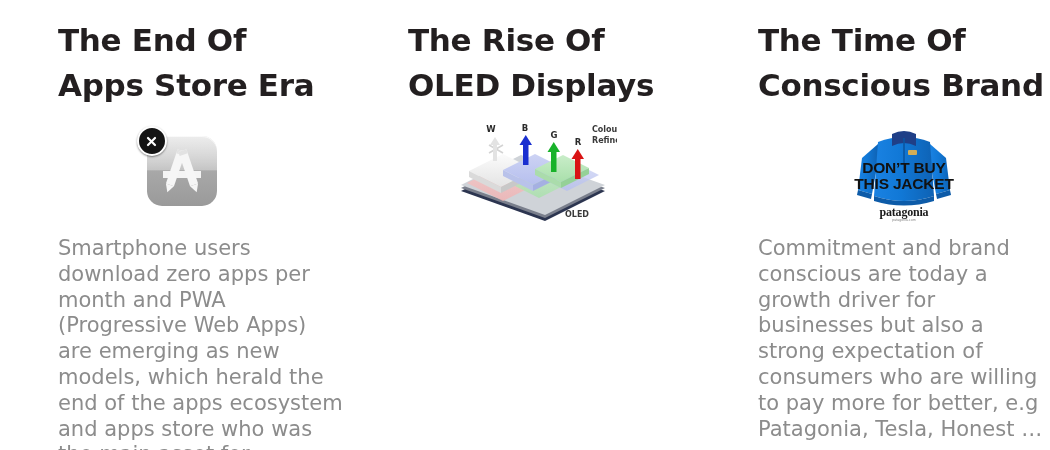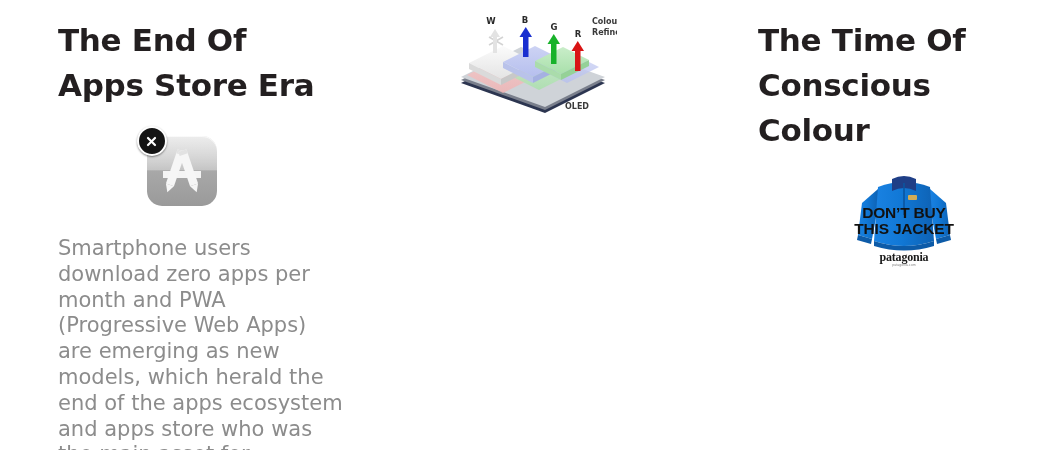--- a/index.html
+++ b/index.html
@@ -193,20 +193,22 @@
               <line x1="10" y1="3" x2="3" y2="10" stroke="#ffffff" stroke-width="2.2" stroke-linecap="round"></line>
             </svg>
           </div>
         </div>
       </div>
 
       <p class="card-body">Smartphone users download zero apps per month and PWA (Progressive Web Apps) are emerging as new models, which herald the end of the apps ecosystem and apps store who was the main asset for developing a mobile OS.</p>
     </div>
 
     <div class="column col-2">
+      <h2 class="card-title">The Rise Of
+OLED Displays</h2>
 
       <div class="media">
         <div class="oled-wrap">
           <svg width="170" height="105" viewBox="0 0 170 105">
             <defs>
               <linearGradient id="gR" x1="0" y1="0" x2="0" y2="1">
                 <stop offset="0%" stop-color="#f6c9c9"></stop>
                   <stop offset="100%" stop-color="#efb4b4"></stop>
               </linearGradient>
               <linearGradient id="gG" x1="0" y1="0" x2="0" y2="1">
@@ -281,21 +283,21 @@
             <text class="oled-lbl-sm" x="145" y="24">Refiner</text>
             <text class="oled-lbl-sm" x="118" y="98">OLED</text>
           </svg>
         </div>
       </div>
 
     </div>
 
     <div class="column col-3">
       <h2 class="card-title">The Time Of
-Conscious Colour</h2>
+Conscious Brand</h2>
 
       <div class="media">
         <div class="patagonia-wrap">
           <svg width="112" height="106" viewBox="0 0 112 106">
             <defs>
               <linearGradient id="jk" x1="0" y1="0" x2="1" y2="0">
                 <stop offset="0%" stop-color="#1a82e2"></stop>
                 <stop offset="45%" stop-color="#1178d6"></stop>
                 <stop offset="100%" stop-color="#0e62b4"></stop>
               </linearGradient>
@@ -322,16 +324,17 @@
 
             <text class="ad-line" x="56" y="55" text-anchor="middle">DON’T BUY</text>
             <text class="ad-line" x="56" y="71" text-anchor="middle">THIS JACKET</text>
 
             <text class="pat-logo" x="56" y="98" text-anchor="middle">patagonia</text>
             <text class="pat-sub" x="56" y="103" text-anchor="middle">patagonia.com</text>
           </svg>
         </div>
       </div>
 
+      <p class="card-body">Commitment and brand conscious are today a growth driver for businesses but also a strong expectation of consumers who are willing to pay more for better, e.g Patagonia, Tesla, Honest …</p>
     </div>
 
   </div>
 </div>
 
 </body></html>

